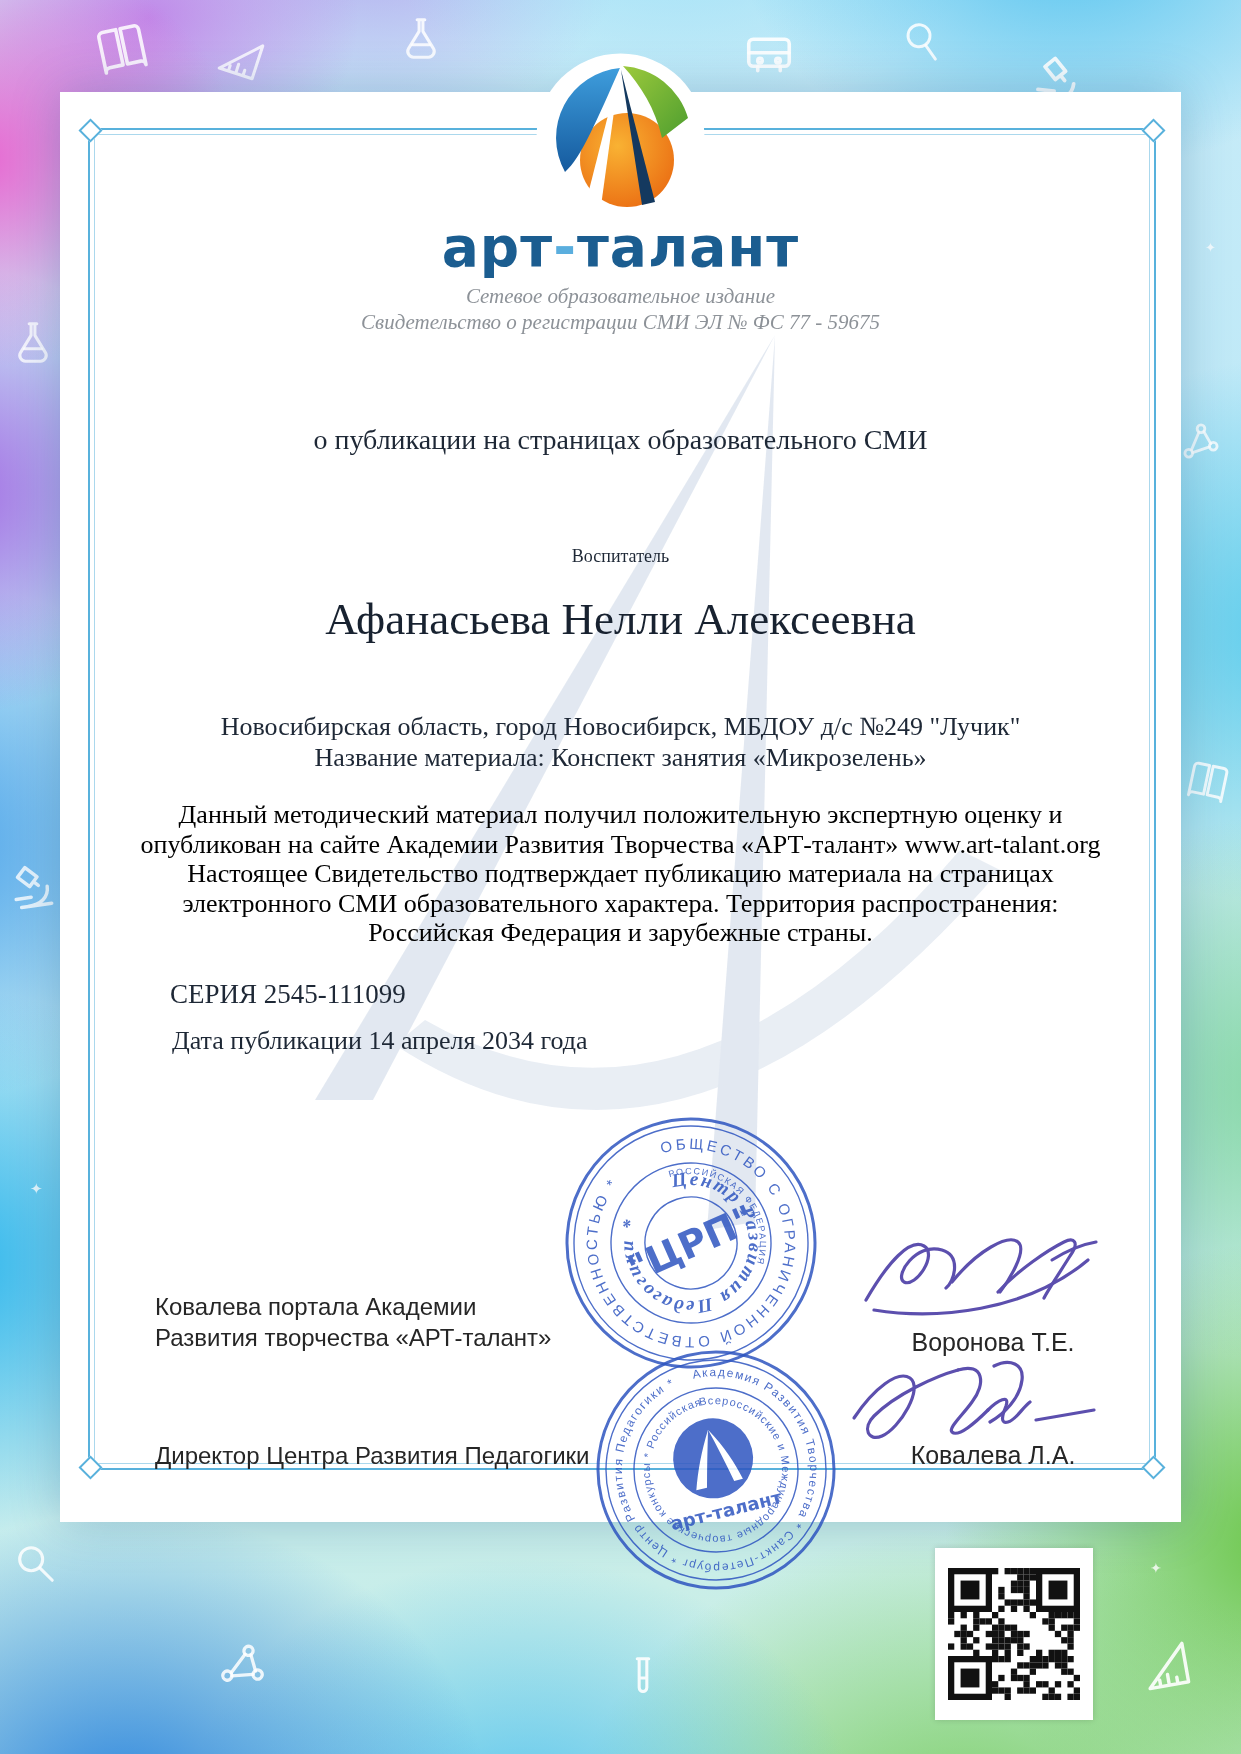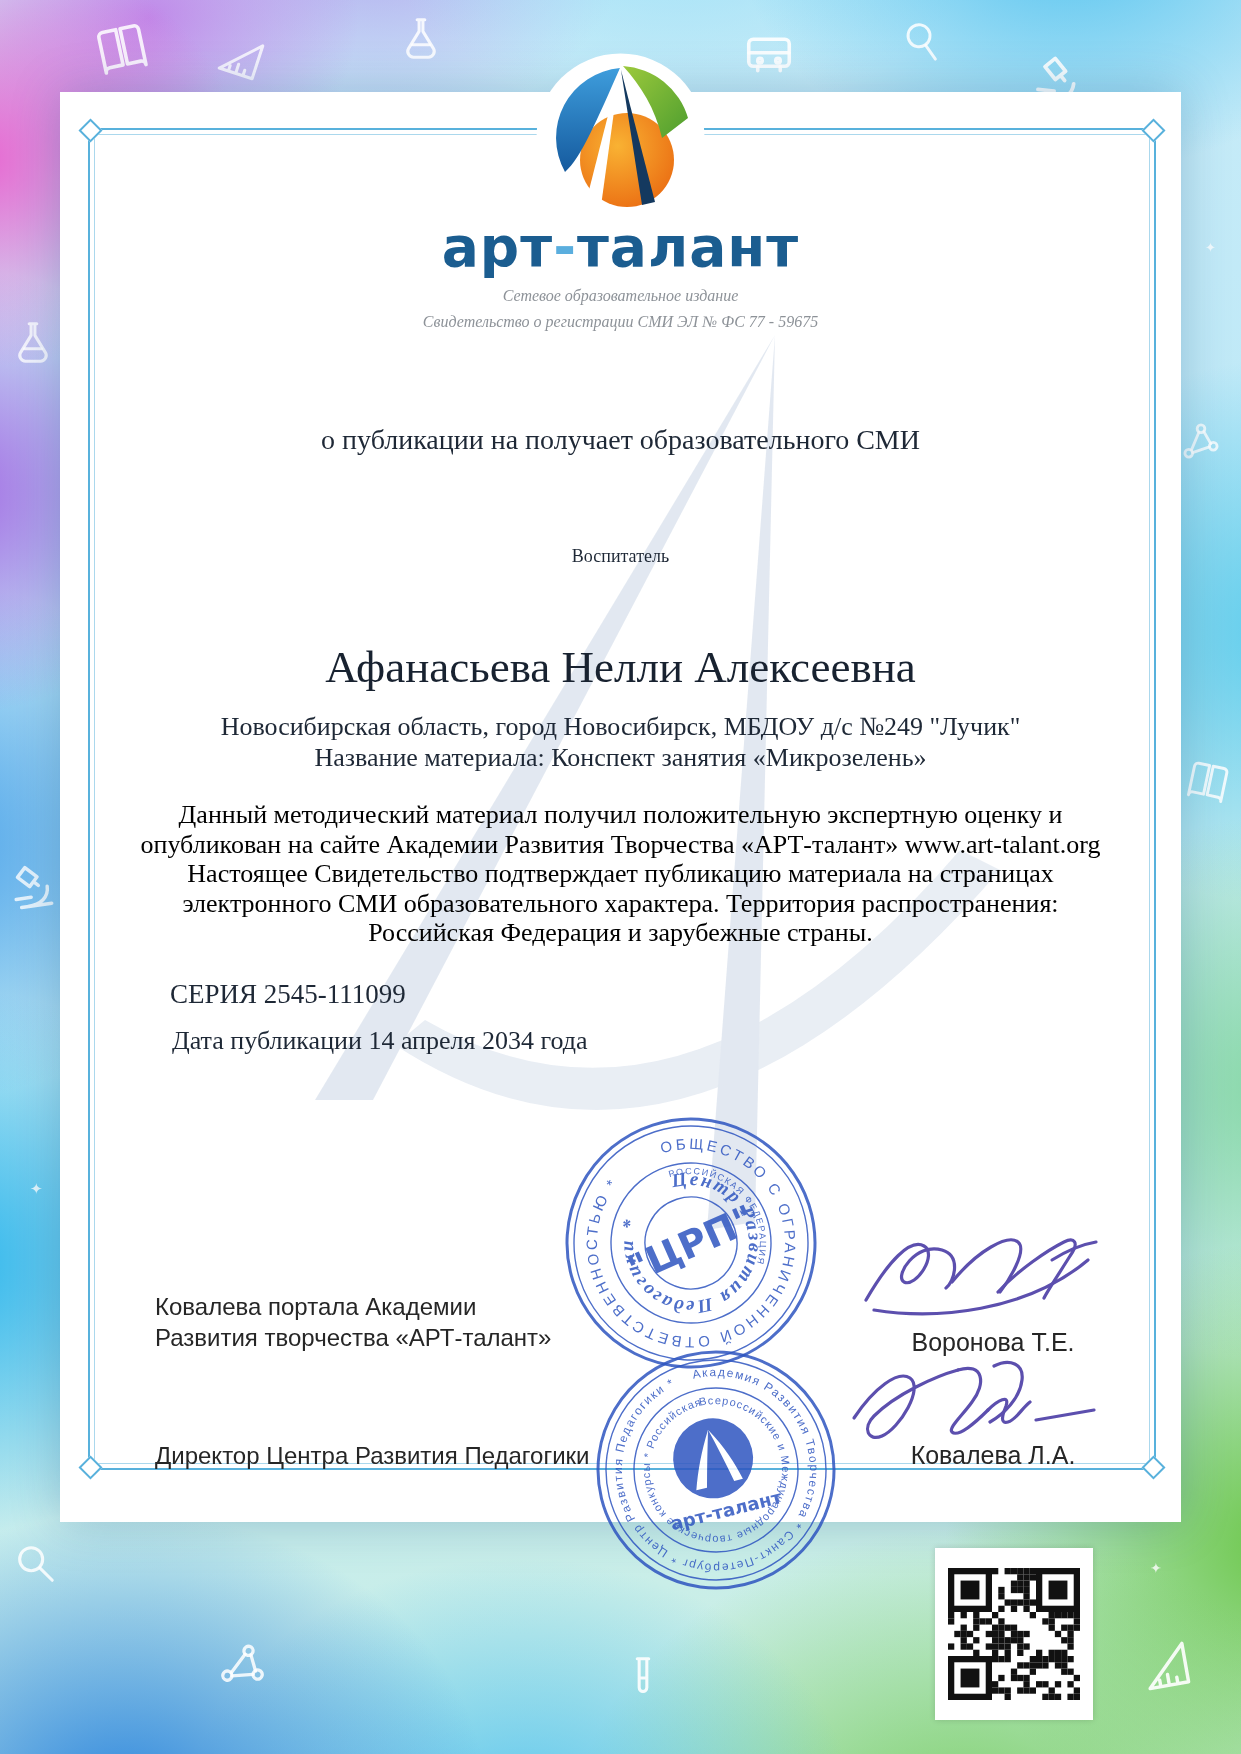--- a/index.html
+++ b/index.html
@@ -33,26 +33,26 @@
   .frame::before{content:"";position:absolute;inset:4px;border:1px solid rgba(88,177,220,.5);}
   .corner{position:absolute;width:13px;height:13px;background:#fff;border:2px solid #58b1dc;
           transform:rotate(45deg);}
   
   .watermark{position:absolute;left:255px;top:330px;width:770px;height:910px;opacity:.55;}
   
   .center{position:absolute;left:0;width:1241px;text-align:center;color:#1e2836;}
   .brand{top:215px;font-family:"DejaVu Sans",sans-serif;font-weight:bold;font-size:55px;
          letter-spacing:1px;color:#1b5d90;}
   .brand .hyph{color:#5aaede;}
-  .taglines{top:283px;font-style:italic;color:#8d9298;font-size:16px;line-height:26px;}
+  .taglines{top:283px;font-style:italic;color:#8d9298;font-size:21px;line-height:26px;}
   .title{top:360px;font-size:53px;font-weight:500;color:#1c2530;}
   .subtitle{top:424px;font-size:28px;}
   .intro{top:486px;font-size:27px;}
   .position{top:546px;font-size:18px;}
-  .recipient{top:593px;font-size:45px;color:#182230;margin-top:48px;}
+  .recipient{top:593px;font-size:45px;color:#182230;}
   .location{top:712px;font-size:26px;}
   .material{top:743px;font-size:26px;}
   .bodytext{position:absolute;top:800px;left:50%;transform:translateX(-50%);width:965px;
             text-align:center;font-size:26px;line-height:29.6px;color:#000000;}
   .series{position:absolute;top:979px;left:170px;font-size:27px;color:#1e2836;}
   .pubdate{position:absolute;top:1026px;left:172px;font-size:26px;color:#1e2836;}
   .role{position:absolute;font-family:"Liberation Sans",sans-serif;font-size:24px;
         line-height:31px;color:#262626;}
   .role1{top:1291px;left:155px;width:400px;}
   .role2{top:1440px;left:155px;width:460px;}
@@ -198,21 +198,21 @@
   </svg>
 
   <div class="center brand" style="position:absolute">
     <span>арт</span><span class="hyph">-</span><span>талант</span>
   </div>
   <div class="center taglines" style="position:absolute">
     <div>Сетевое образовательное издание</div>
     <div>Свидетельство о регистрации СМИ ЭЛ № ФС 77 - 59675</div>
   </div>
 
-  <div class="center subtitle" style="position:absolute">о публикации на получает образовательного СМИ</div>
+  <div class="center subtitle" style="position:absolute">о публикации на страницах образовательного СМИ</div>
   <div class="center position" style="position:absolute">Воспитатель</div>
   <div class="center recipient" style="position:absolute">Афанасьева Нелли Алексеевна</div>
   <div class="center location" style="position:absolute">Новосибирская область, город Новосибирск, МБДОУ д/с №249 "Лучик"</div>
   <div class="center material" style="position:absolute">Название материала: Конспект занятия «Микрозелень»</div>
   <div class="bodytext">Данный методический материал получил положительную экспертную оценку и опубликован на сайте Академии Развития Творчества «АРТ-талант» www.art-talant.org Настоящее Свидетельство подтверждает публикацию материала на страницах электронного СМИ образовательного характера. Территория распространения: Российская Федерация и зарубежные страны.</div>
   <div class="series">СЕРИЯ 2545-111099</div>
   <div class="pubdate">Дата публикации 14 апреля 2034 года</div>
 
   <div class="role role1">Ковалева портала Академии Развития творчества «АРТ-талант»</div>
   <div class="role role2">Директор Центра Развития Педагогики</div>

